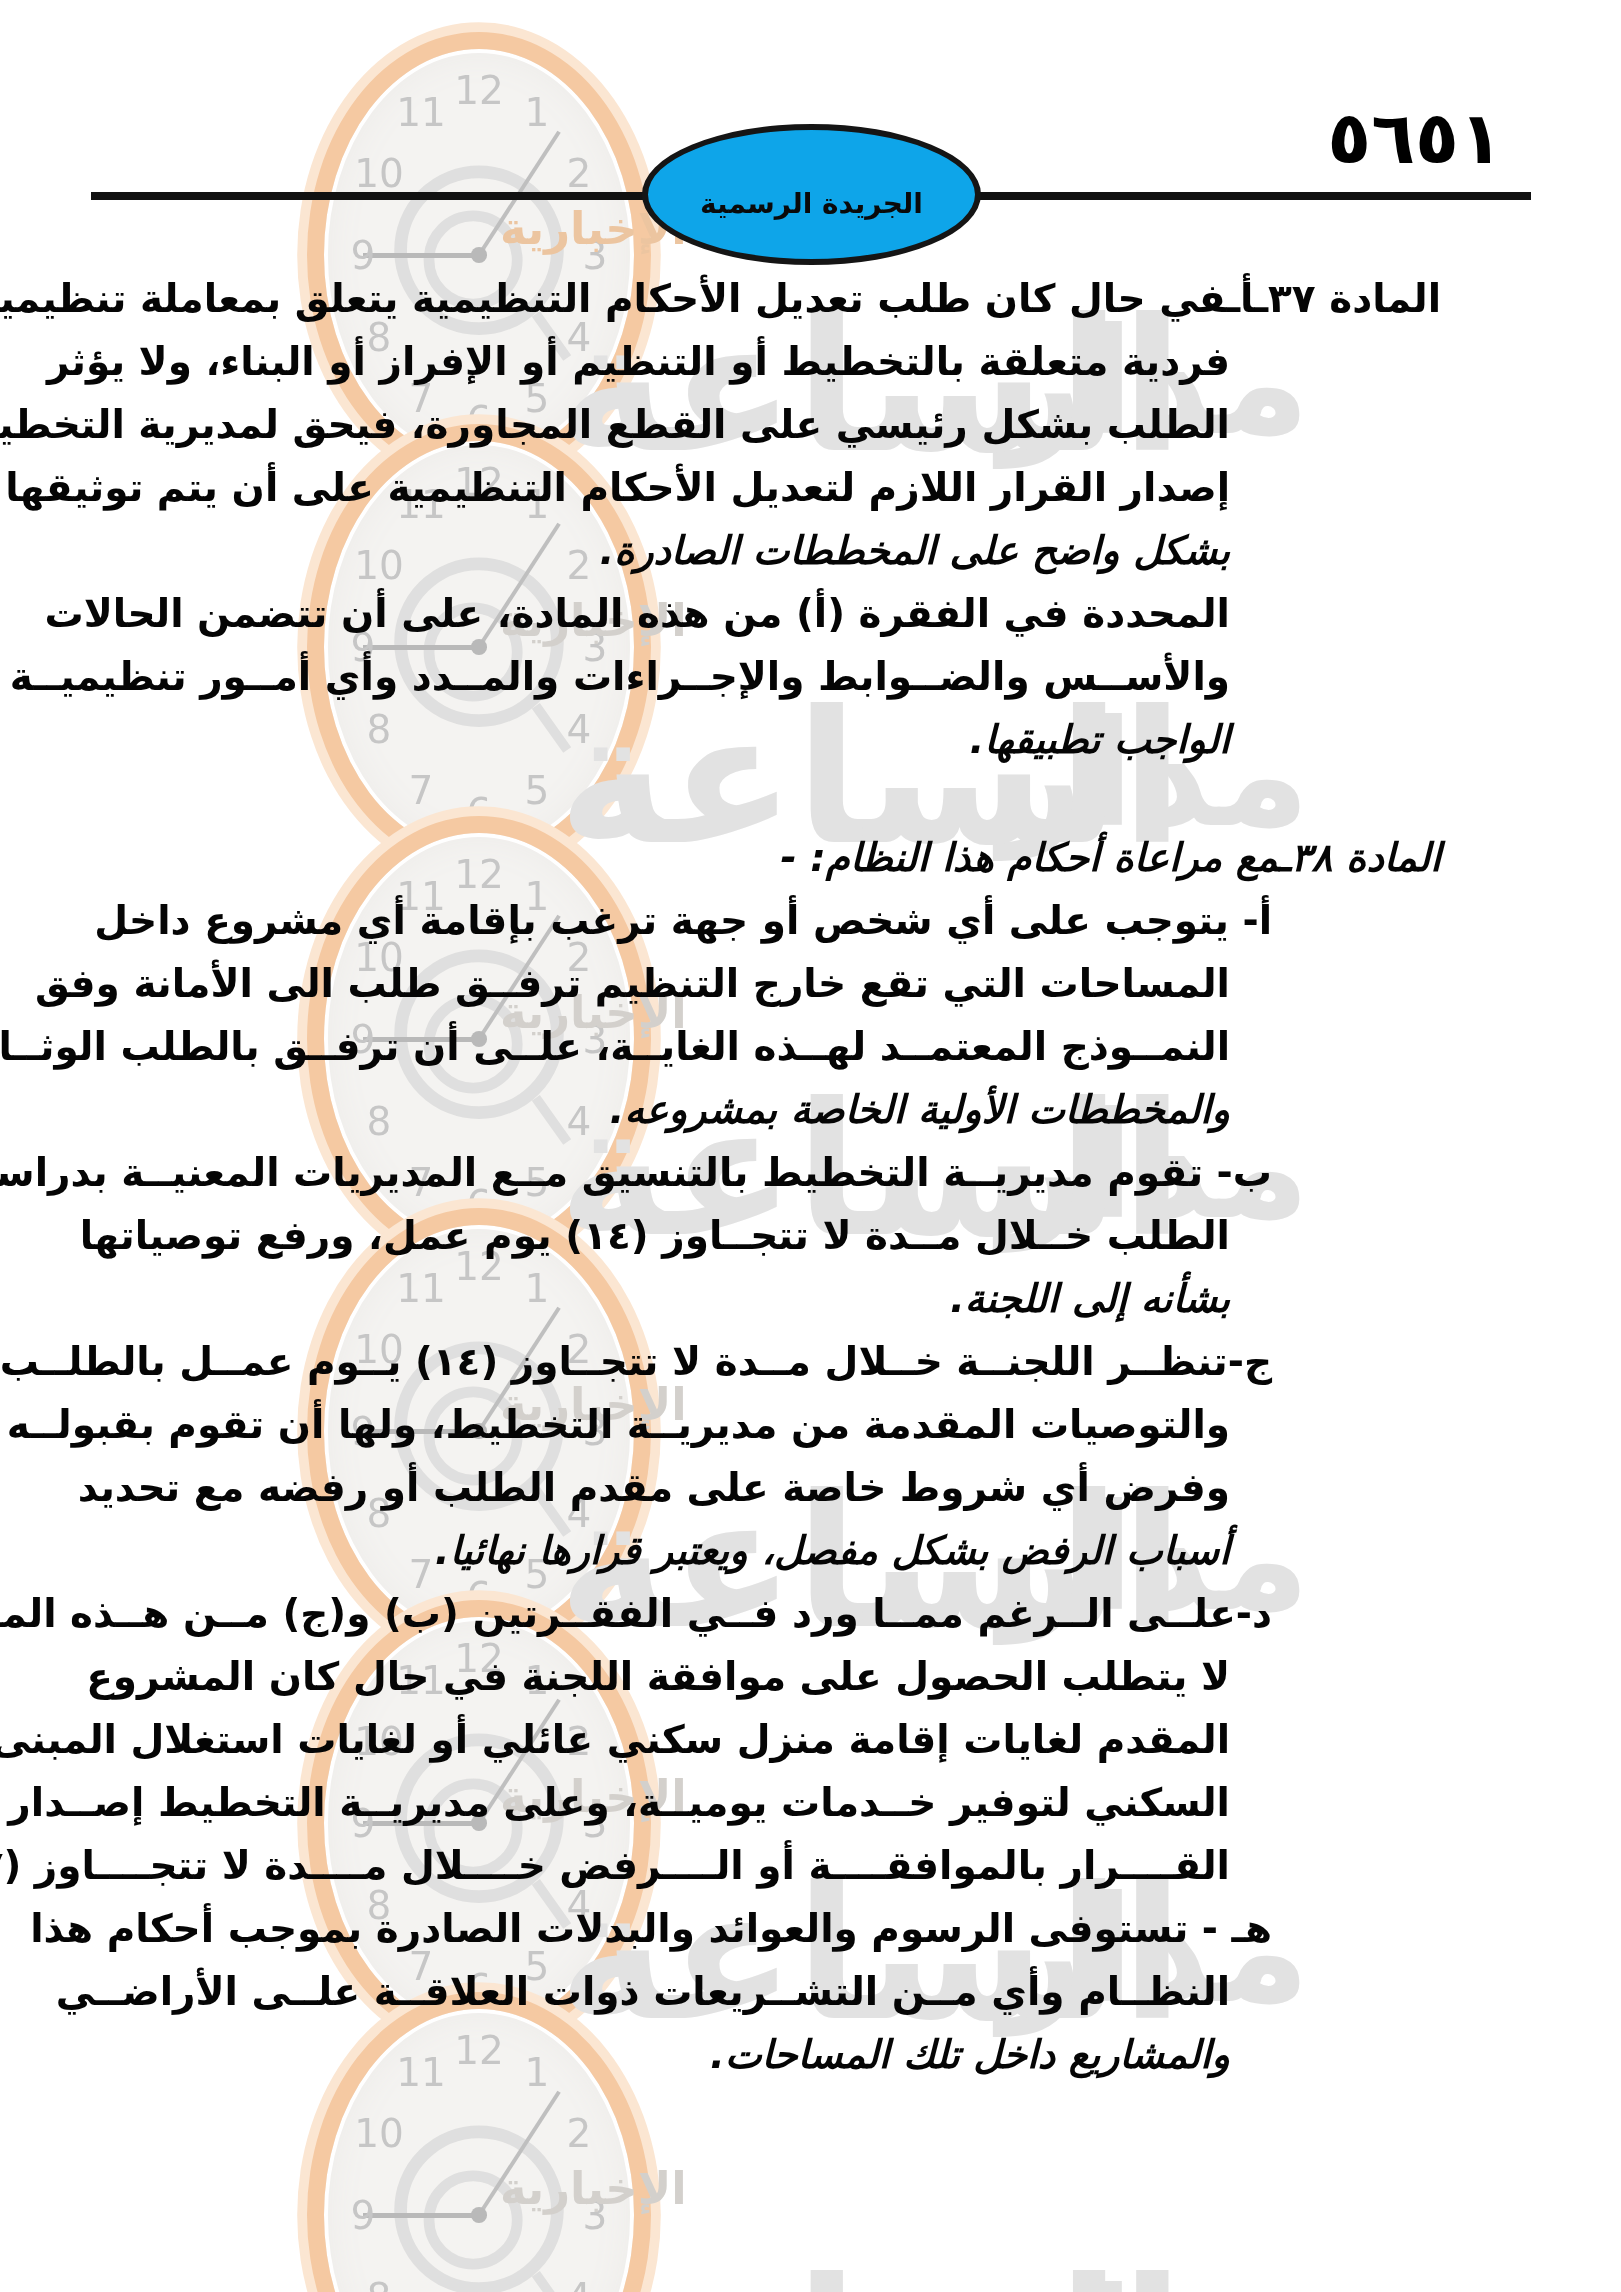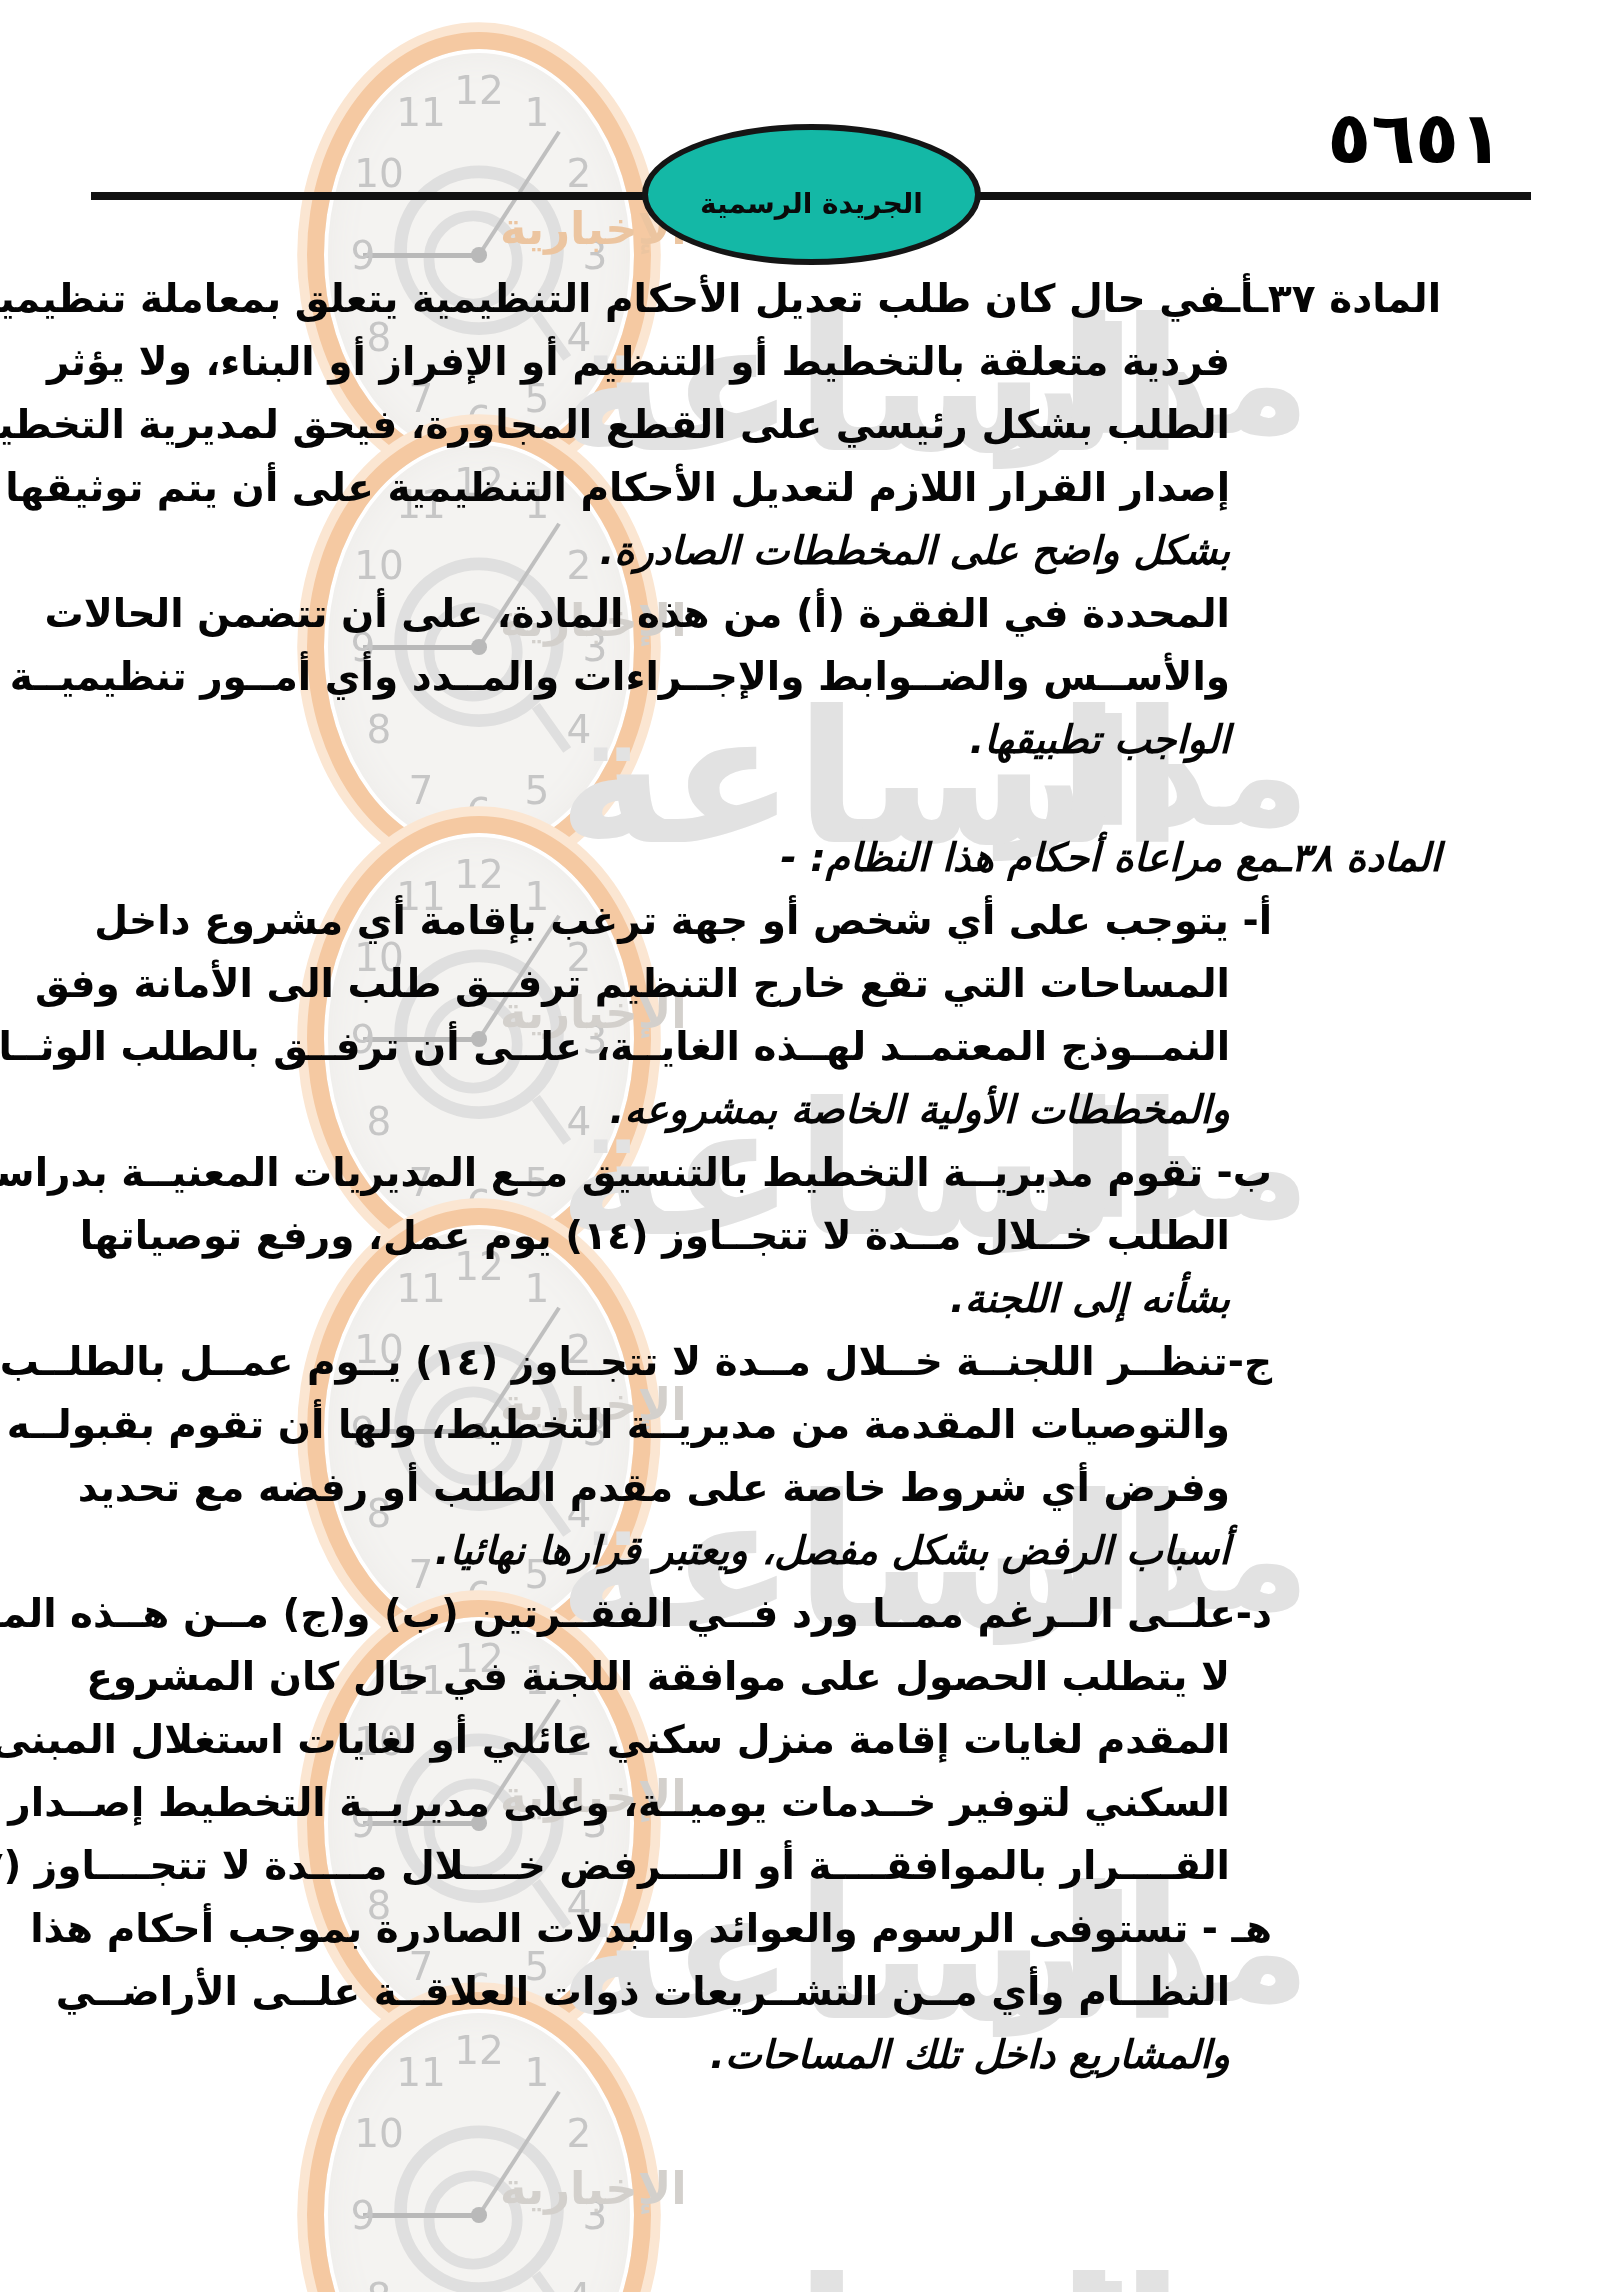--- a/index.html
+++ b/index.html
@@ -41,21 +41,21 @@
   .wm-madar{font-size:147px;text-align:right;}
   
   .hdr-rule{position:absolute;left:91px;right:90px;top:192px;height:7.8px;background:#111;z-index:1;}
   .page-num{
     position:absolute;top:96px;right:118px;z-index:1;
     font-size:72px;font-weight:bold;color:#000;letter-spacing:3.9px;
   }
   .gazette-oval{
     position:absolute;z-index:2;
     left:642px;top:124px;width:327px;height:129px;
-    background:#14b8a6;border:6.9px solid #151515;border-radius:50%;
+    background:#0ea5e9;border:6.9px solid #151515;border-radius:50%;
     display:flex;align-items:center;justify-content:center;
   }
   .gazette-oval span{
     font-size:28px;font-weight:bold;color:#0a0a0a;padding-top:17.6px;
   }
   
   .doc-text{
     position:absolute;z-index:1;
     top:267px;left:132px;right:180px;
     color:#050505;

